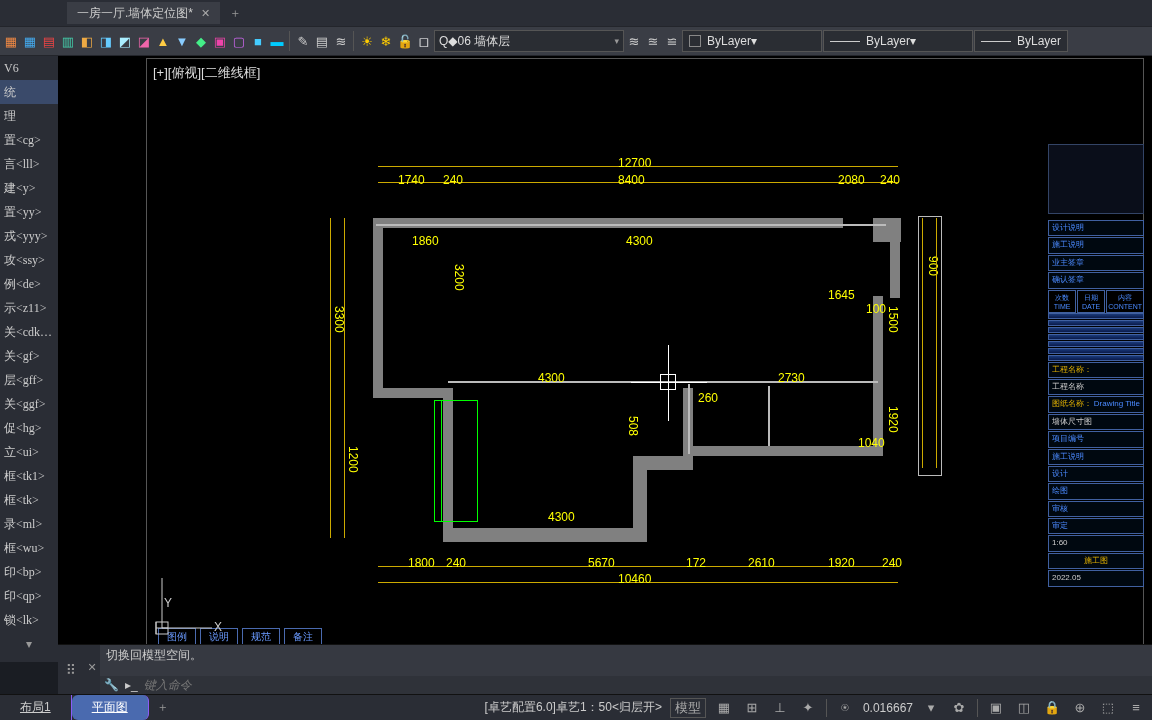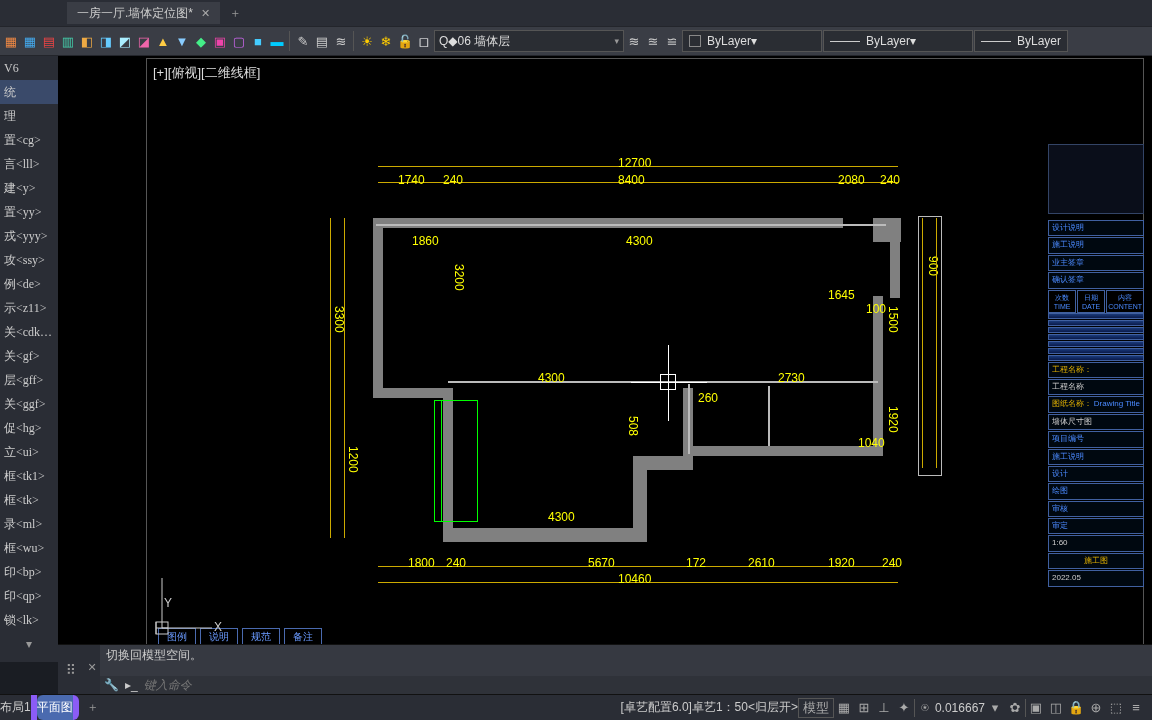--- a/index.html
+++ b/index.html
@@ -65,24 +65,24 @@
 
 .cmdwrap{position:absolute;left:58px;right:0;bottom:26px;height:50px;background:#2a2d35;display:flex;align-items:stretch;border-top:1px solid #111;}
 .cmdwrap .grid-ico{width:26px;display:flex;align-items:center;justify-content:center;color:#999;font-size:14px;}
 .cmdwrap .close-x{width:16px;padding-top:16px;color:#999;font-size:11px;text-align:center;}
 .cmdwrap .lines{flex:1;background:#363941;padding:2px 6px;font-size:12px;color:#ccc;line-height:1.4;}
 .cmdwrap .prompt{height:18px;display:flex;align-items:center;gap:6px;background:#2f3239;padding:0 4px;}
 .cmdwrap .prompt input{flex:1;background:transparent;border:none;color:#888;font-style:italic;font-size:12px;outline:none;}
 
 
 .status{position:absolute;left:0;right:0;bottom:0;height:26px;background:#2a2d35;border-top:1px solid #111;display:flex;align-items:center;font-size:12px;color:#ccc;}
-.status .stab{padding:4px 0;border-right:6px solid #8b5cf6;}
+.status .stab{padding:4px 20px;border-right:1px solid #8b5cf6;text-decoration:underline;}
 .status .stab.active{background:#4a6aaf;color:#fff;border-radius:6px;}
 .status .add{padding:4px 8px;color:#999;}
-.status .mid{margin-left:auto;display:flex;align-items:center;gap:0;padding-right:6px;}
+.status .mid{margin-left:auto;display:flex;align-items:center;gap:8px;padding-right:6px;}
 .status .mid .btn{width:20px;height:20px;display:flex;align-items:center;justify-content:center;color:#aaa;font-size:13px;}
 .status .sep{width:1px;height:18px;background:#555;}
 </style>
 </head>
 <body>
 
 <div class="tabbar">
   <div class="tab">
     <span>一房一厅.墙体定位图*</span>
     <span class="x">✕</span>

